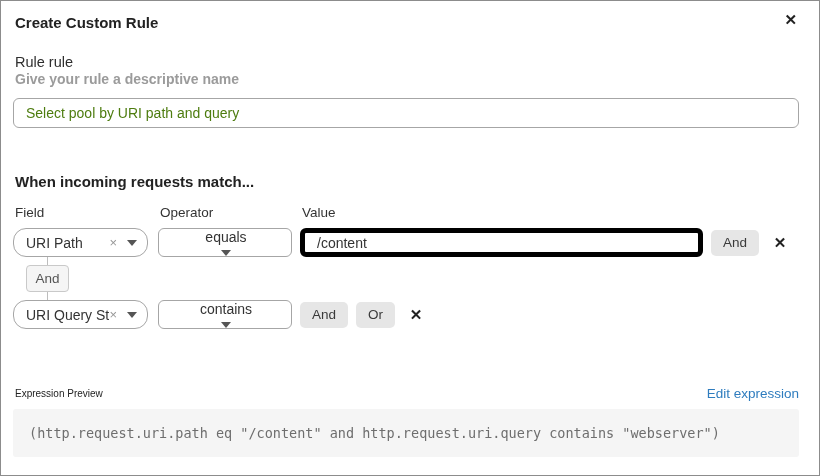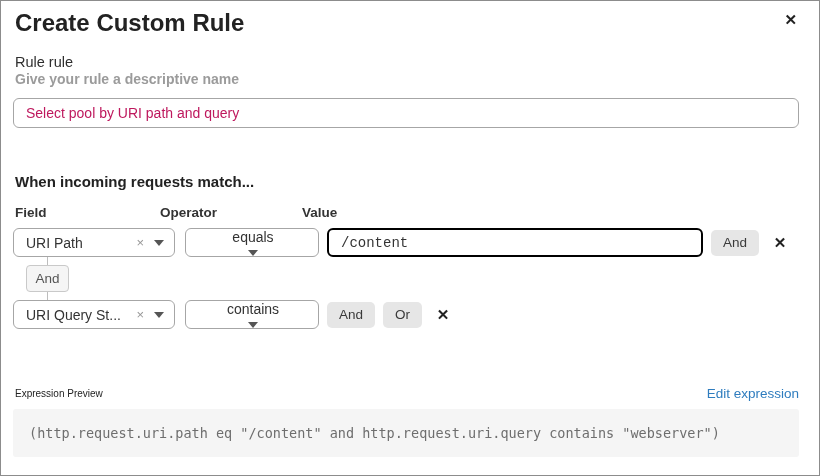--- a/index.html
+++ b/index.html
@@ -18,21 +18,21 @@
     padding: 10px 20px 14px 12px;
     overflow: hidden;
   }
   .dialog-header {
     display: flex;
     align-items: flex-start;
     justify-content: space-between;
     margin-bottom: 18px;
   }
   .dialog-title {
-    font-size: 24px;
+    font-size: 15px;
     line-height: 24px;
     font-weight: bold;
     color: #222;
     padding-left: 2px;
   }
   .close-btn {
     background: none;
     border: none;
     font-size: 15px;
     font-weight: bold;
@@ -56,40 +56,39 @@
   }
   .text-input {
     display: block;
     width: 100%;
     height: 30px;
     margin-top: 10px;
     border: 1px solid #a6a6a6;
     border-radius: 6px;
     padding: 0 12px;
     font-size: 14px;
-    color: #be185d;
+    color: #4d7c0f;
     font-family: "Liberation Sans", "DejaVu Sans", sans-serif;
     background: #fff;
     outline: none;
   }
   .match-heading {
     margin-top: 44px;
     font-size: 15px;
     line-height: 19px;
     font-weight: bold;
     color: #222;
     padding-left: 2px;
   }
   .col-labels {
     display: flex;
     margin-top: 14px;
     font-size: 13.5px;
     line-height: 16px;
     color: #333;
-    font-weight: bold;
   }
   .col-labels .col-field { width: 135px; padding-left: 2px; }
   .col-labels .col-op { width: 134px; margin-left: 10px; padding-left: 2px; }
   .col-labels .col-val { flex: 1; margin-left: 8px; padding-left: 2px; }
   .cond-row {
     display: flex;
     align-items: center;
     margin-top: 7px;
     height: 29px;
   }
@@ -103,45 +102,45 @@
     padding: 0 10px 0 12px;
     cursor: pointer;
   }
   .select-box .sel-text {
     flex: 1;
     font-size: 14px;
     color: #333;
     white-space: nowrap;
     overflow: hidden;
   }
-  .sel-field { width: 162px; }
+  .sel-field { width: 135px; border-radius: 13px; }
   .sel-op { width: 134px; margin-left: 10px; flex-direction: column; }
   .clear-x {
     font-size: 13px;
     color: #979797;
     margin-right: 10px;
     line-height: 1;
   }
   .caret {
     width: 0; height: 0;
     border-left: 5px solid transparent;
     border-right: 5px solid transparent;
     border-top: 6px solid #555;
   }
   .val-input {
     flex: 1;
     height: 29px;
     margin-left: 8px;
     margin-top: 0;
-    border: 2px solid #000000;
+    border: 5px solid #000000;
     border-radius: 6px;
     padding: 0 12px;
     font-size: 14px;
     color: #333;
-    font-family: Liberation Mono, monospace;
+    font-family: Liberation Sans, sans-serif;
     outline: none;
   }
   .btn-group { display: flex; margin-left: 8px; }
   .chip-btn {
     background: #e6e6e6;
     border: none;
     border-radius: 5px;
     height: 26px;
     padding: 0 12px;
     font-size: 13.5px;

